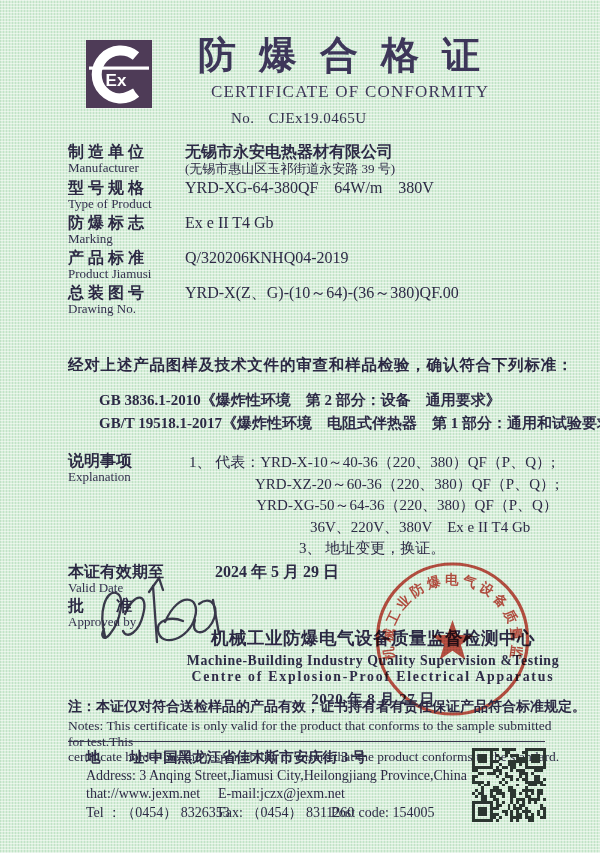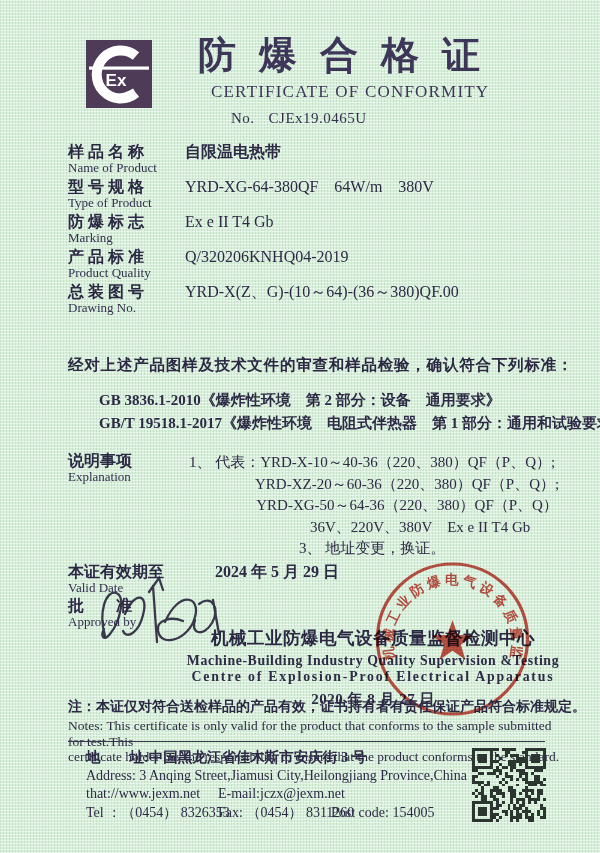--- a/index.html
+++ b/index.html
@@ -99,45 +99,48 @@
     <text x="30" y="46" font-size="17" font-weight="bold" fill="#ffffff" font-family="Liberation Sans, sans-serif" text-anchor="middle">Ex</text>
   </svg>
 
   <div class="abs title-cn">防爆合格证</div>
   <div class="abs title-en">CERTIFICATE OF CONFORMITY</div>
   <div class="abs cert-no">
     <span>No.</span><span class="num">CJEx19.0465U</span>
   </div>
 
   <div class="abs fields">
-    <div class="frow">
+    <div class="frow tall">
       <div class="lbl">
-        <div class="lbl-cn">样 品 名 称</div>
-        <div class="lbl-en">Name of Product</div>
+        <div class="lbl-cn">制 造 单 位</div>
+        <div class="lbl-en">Manufacturer</div>
       </div>
-      <div class="val val-main">自限温电热带</div>
+      <div class="val">
+        <div class="val-main">无锡市永安电热器材有限公司</div>
+        <div class="val-sub">(无锡市惠山区玉祁街道永安路 39 号)</div>
+      </div>
     </div>
     <div class="frow">
       <div class="lbl">
         <div class="lbl-cn">型 号 规 格</div>
         <div class="lbl-en">Type of Product</div>
       </div>
       <div class="val">YRD-XG-64-380QF　64W/m　380V</div>
     </div>
     <div class="frow">
       <div class="lbl">
         <div class="lbl-cn">防 爆 标 志</div>
         <div class="lbl-en">Marking</div>
       </div>
       <div class="val">Ex e II T4 Gb</div>
     </div>
     <div class="frow">
       <div class="lbl">
         <div class="lbl-cn">产 品 标 准</div>
-        <div class="lbl-en">Product Quality</div>
+        <div class="lbl-en">Product Jiamusi</div>
       </div>
       <div class="val">Q/320206KNHQ04-2019</div>
     </div>
     <div class="frow">
       <div class="lbl">
         <div class="lbl-cn">总 装 图 号</div>
         <div class="lbl-en">Drawing No.</div>
       </div>
       <div class="val">YRD-X(Z、G)-(10～64)-(36～380)QF.00</div>
     </div>

